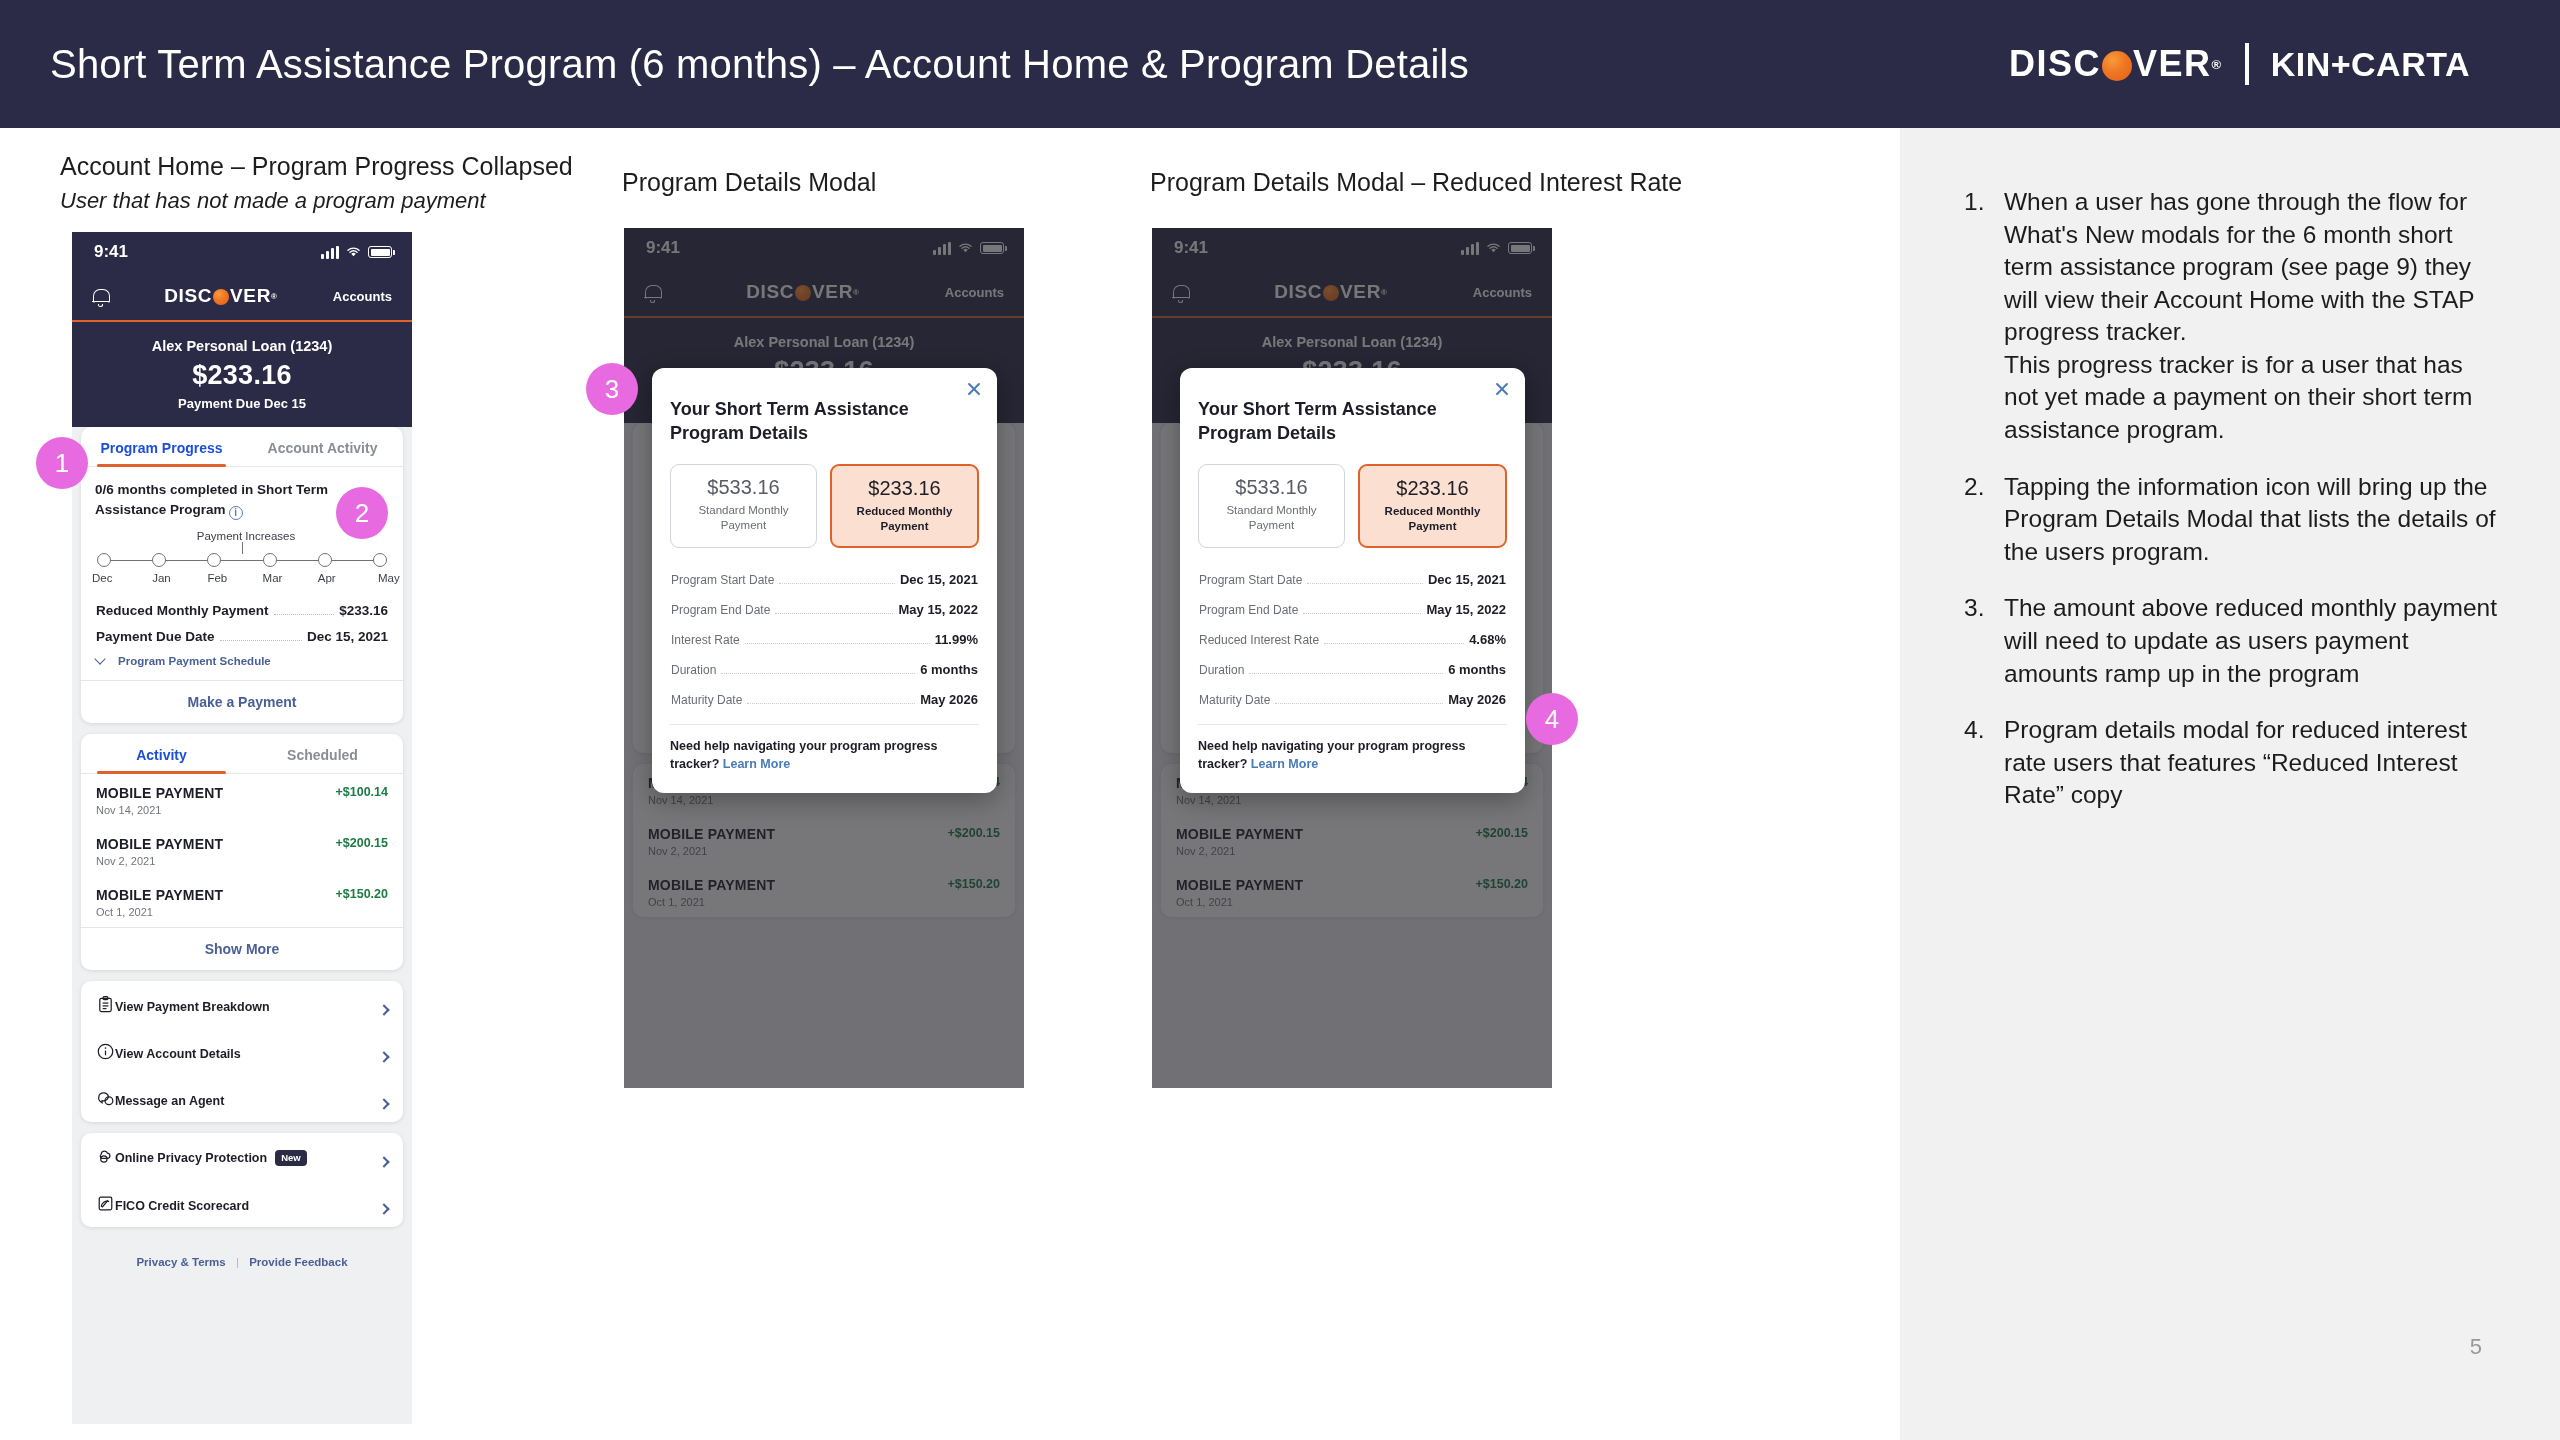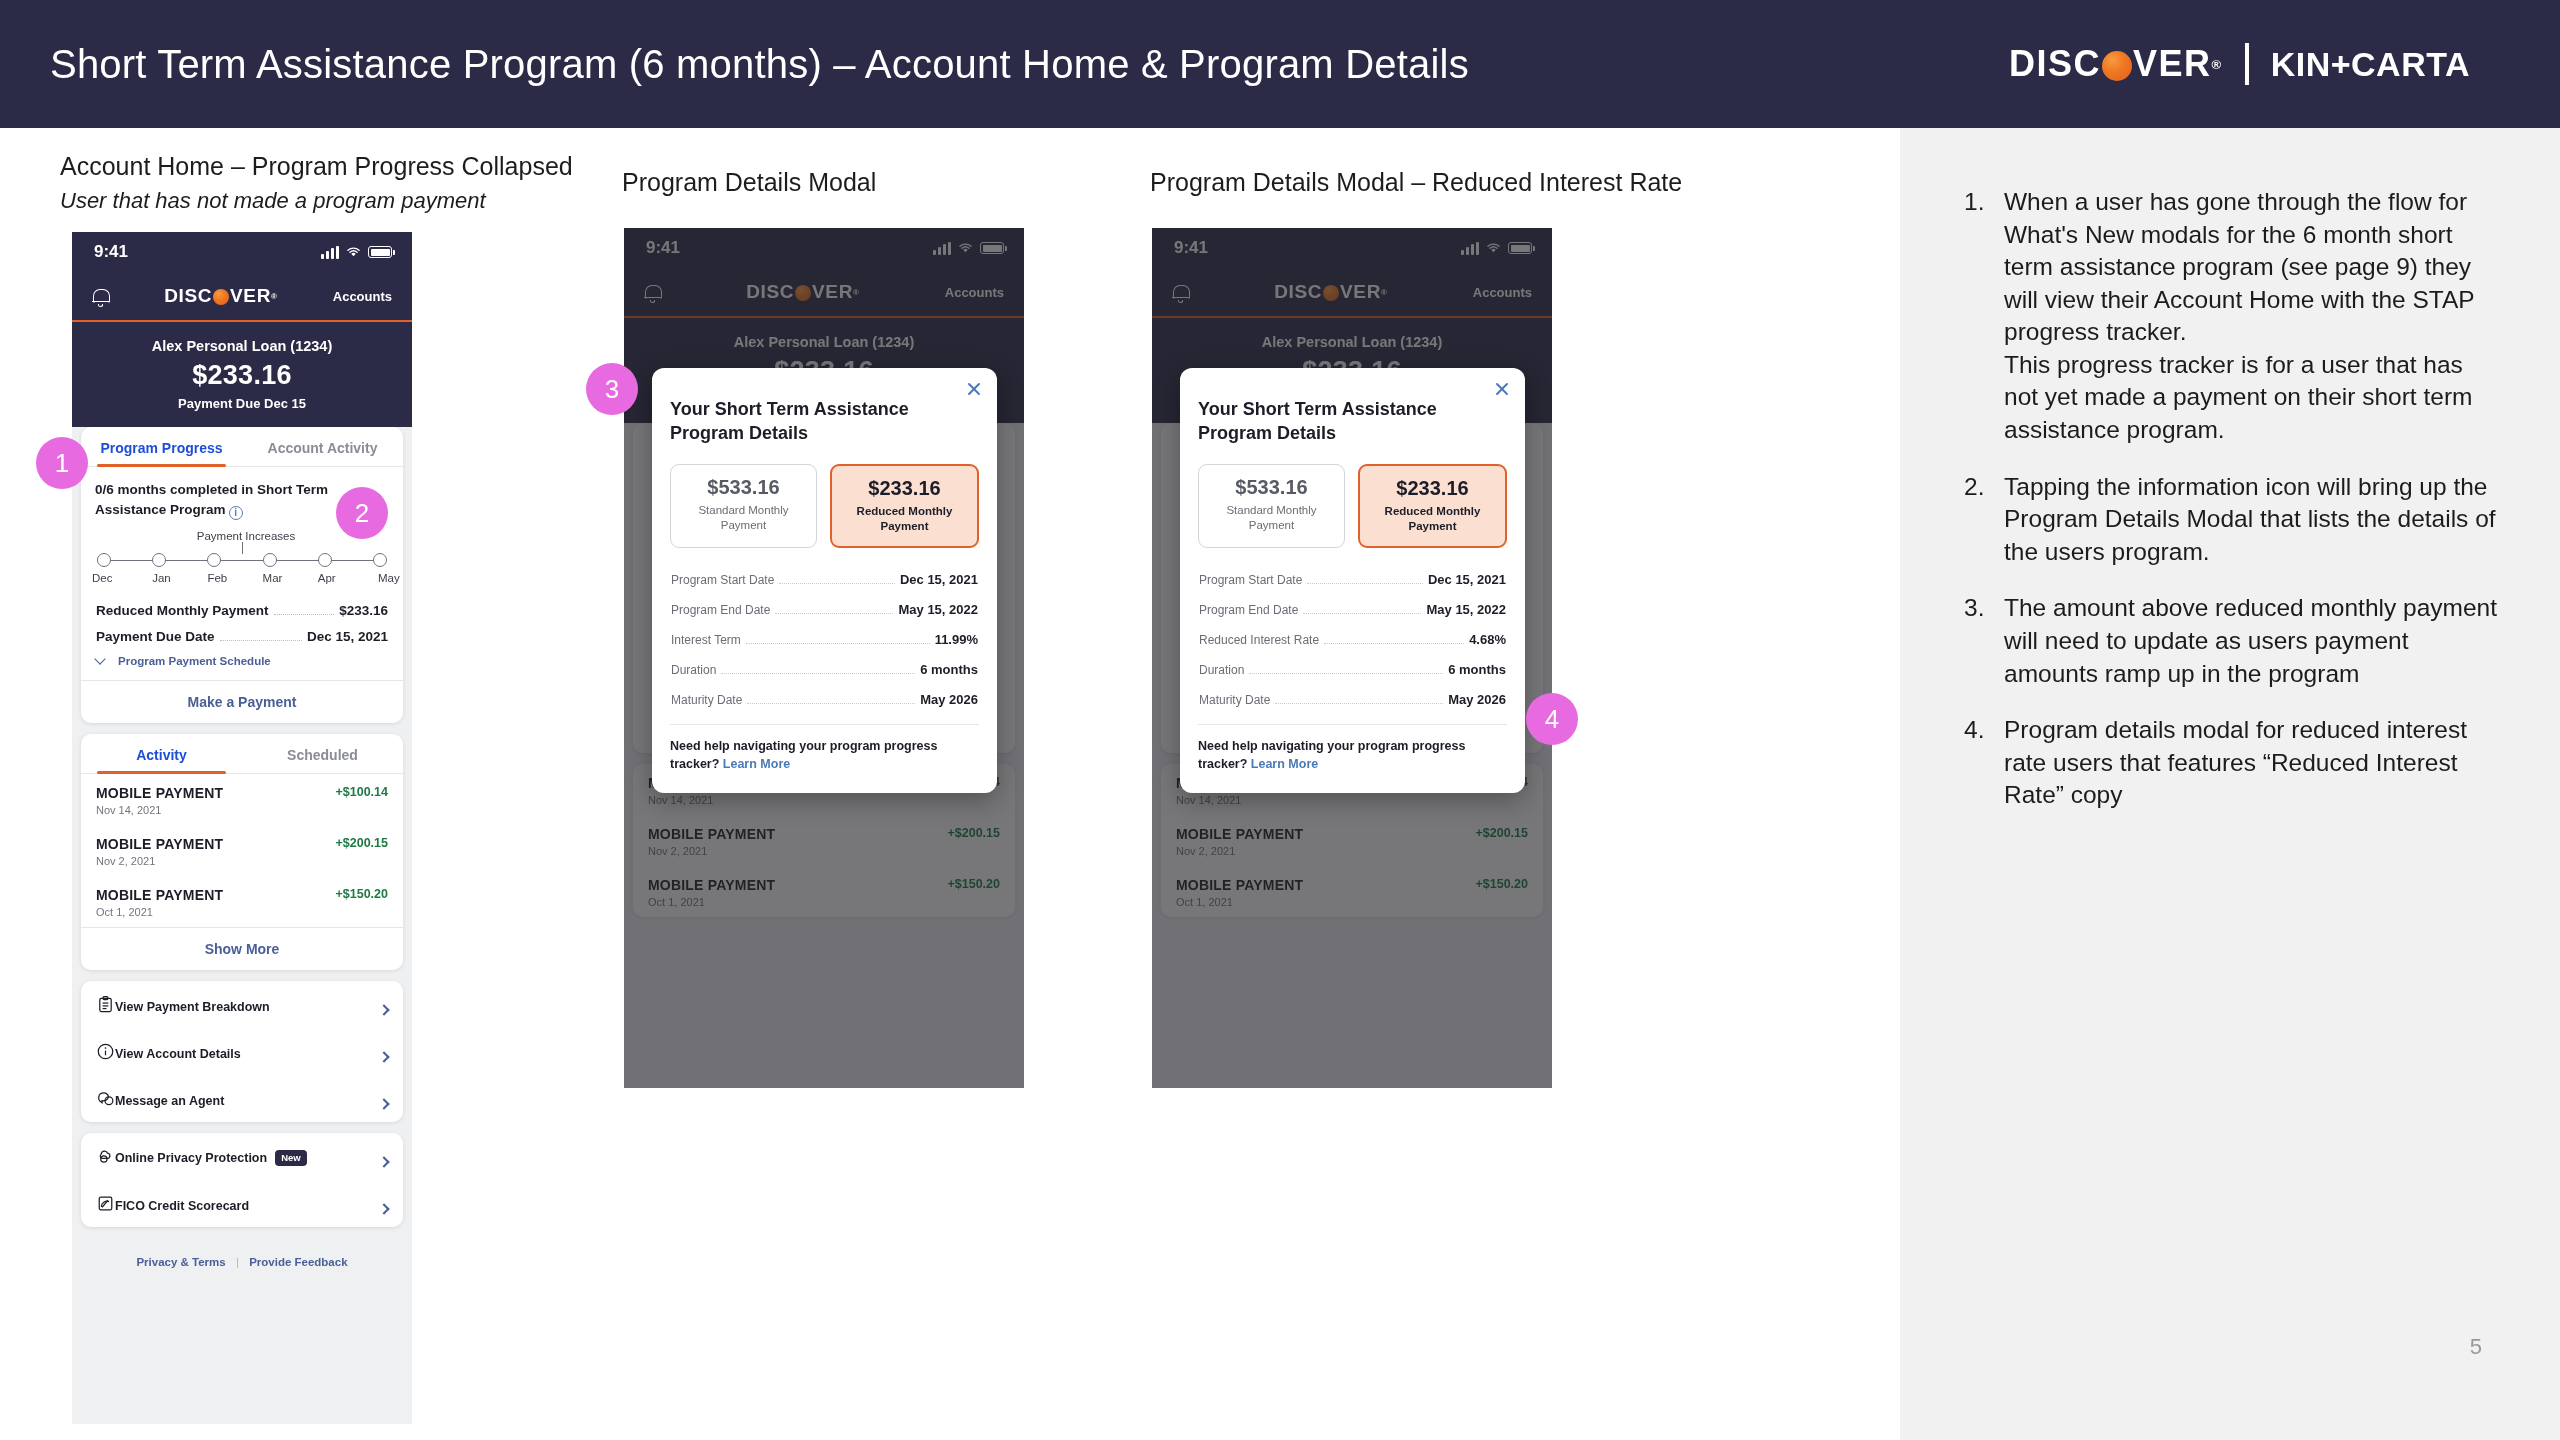--- a/index.html
+++ b/index.html
@@ -169,21 +169,21 @@
   .modal-close { position:absolute; right:15px; top:13px; width:16px; height:16px; cursor:pointer; }
   .modal-close::before, .modal-close::after {
     content:""; position:absolute; left:0; top:7px; width:16px; height:2px; background:#4a7ab8; border-radius:1px;
   }
   .modal-close::before { transform: rotate(45deg); }
   .modal-close::after { transform: rotate(-45deg); }
   .modal-title { font-size:18px; font-weight:700; color:#1d1d27; line-height:1.32; margin: 14px 0 18px; max-width: 88%; }
   .amt-cards { display:flex; gap:13px; margin-bottom: 16px; }
   .amt-card { flex:1; border:1.5px solid #d2d5da; border-radius:9px; text-align:center; padding: 11px 6px 12px; }
   .amt-card.highlight { border:2px solid #e0622a; background:#fbe0d2; }
-  .amt-num { font-size:20px; font-weight:700; color:#585b63; margin-bottom:4px; }
+  .amt-num { font-size:20px; font-weight:400; color:#585b63; margin-bottom:4px; }
   .amt-card.highlight .amt-num { color:#1d1d27; }
   .amt-lbl { font-size:11.5px; color:#6a6d75; line-height:1.32; }
   .amt-card.highlight .amt-lbl { color:#1d1d27; font-weight:700; }
   .m-row { display:flex; align-items:baseline; padding: 8px 1px 7px; }
   .m-key { font-size:12px; color:#6a6d75; white-space:nowrap; }
   .m-dots { flex:1; border-bottom:1.5px dotted #c8cbd1; margin:0 5px 3px; height:1px; }
   .m-val { font-size:13px; font-weight:700; color:#1d1d27; white-space:nowrap; }
   .m-sep { height:1px; background:#e4e6e9; margin: 10px 0 12px; }
   .m-help { font-size:12.5px; font-weight:700; color:#1d1d27; line-height:1.45; }
   .m-help a { color:#4a7ab8; text-decoration:none; }
@@ -502,21 +502,21 @@
           <span class="m-key">Program Start Date</span>
           <span class="m-dots"></span>
           <span class="m-val">Dec 15, 2021</span>
         </div>
         <div class="m-row">
           <span class="m-key">Program End Date</span>
           <span class="m-dots"></span>
           <span class="m-val">May 15, 2022</span>
         </div>
         <div class="m-row">
-          <span class="m-key">Interest Term</span>
+          <span class="m-key">Interest Rate</span>
           <span class="m-dots"></span>
           <span class="m-val">11.99%</span>
         </div>
         <div class="m-row">
           <span class="m-key">Duration</span>
           <span class="m-dots"></span>
           <span class="m-val">6 months</span>
         </div>
         <div class="m-row">
           <span class="m-key">Maturity Date</span>

